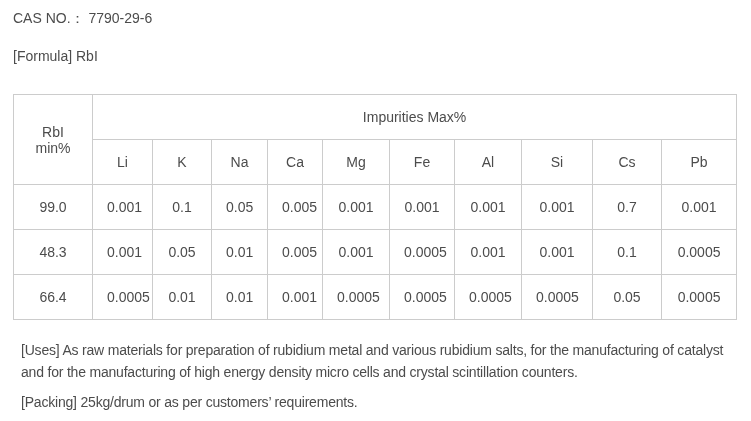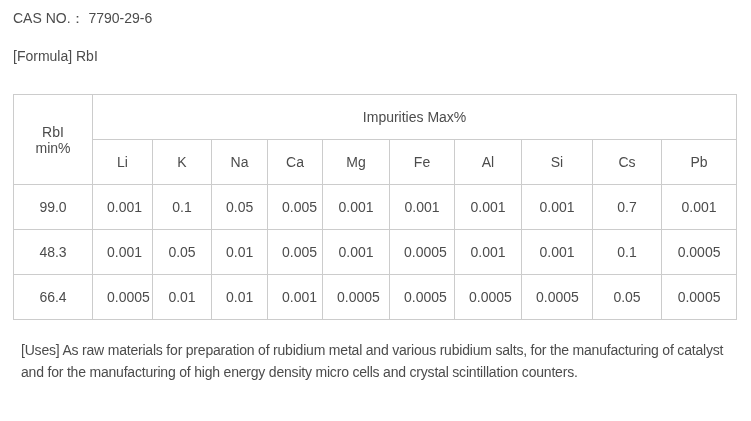--- a/index.html
+++ b/index.html
@@ -134,15 +134,16 @@
         <td>0.0005</td>
         <td>0.0005</td>
         <td>0.05</td>
         <td>0.0005</td>
       </tr>
     </tbody>
   </table>
 
   <div class="footer-block">
     <p class="footer-line">[Uses] As raw materials for preparation of rubidium metal and various rubidium salts, for the manufacturing of catalyst and for the manufacturing of high energy density micro cells and crystal scintillation counters.</p>
+    <p class="footer-line">[Packing] 25kg/drum or as per customers’ requirements.</p>
   </div>
 
 </div>
 
 </body></html>

